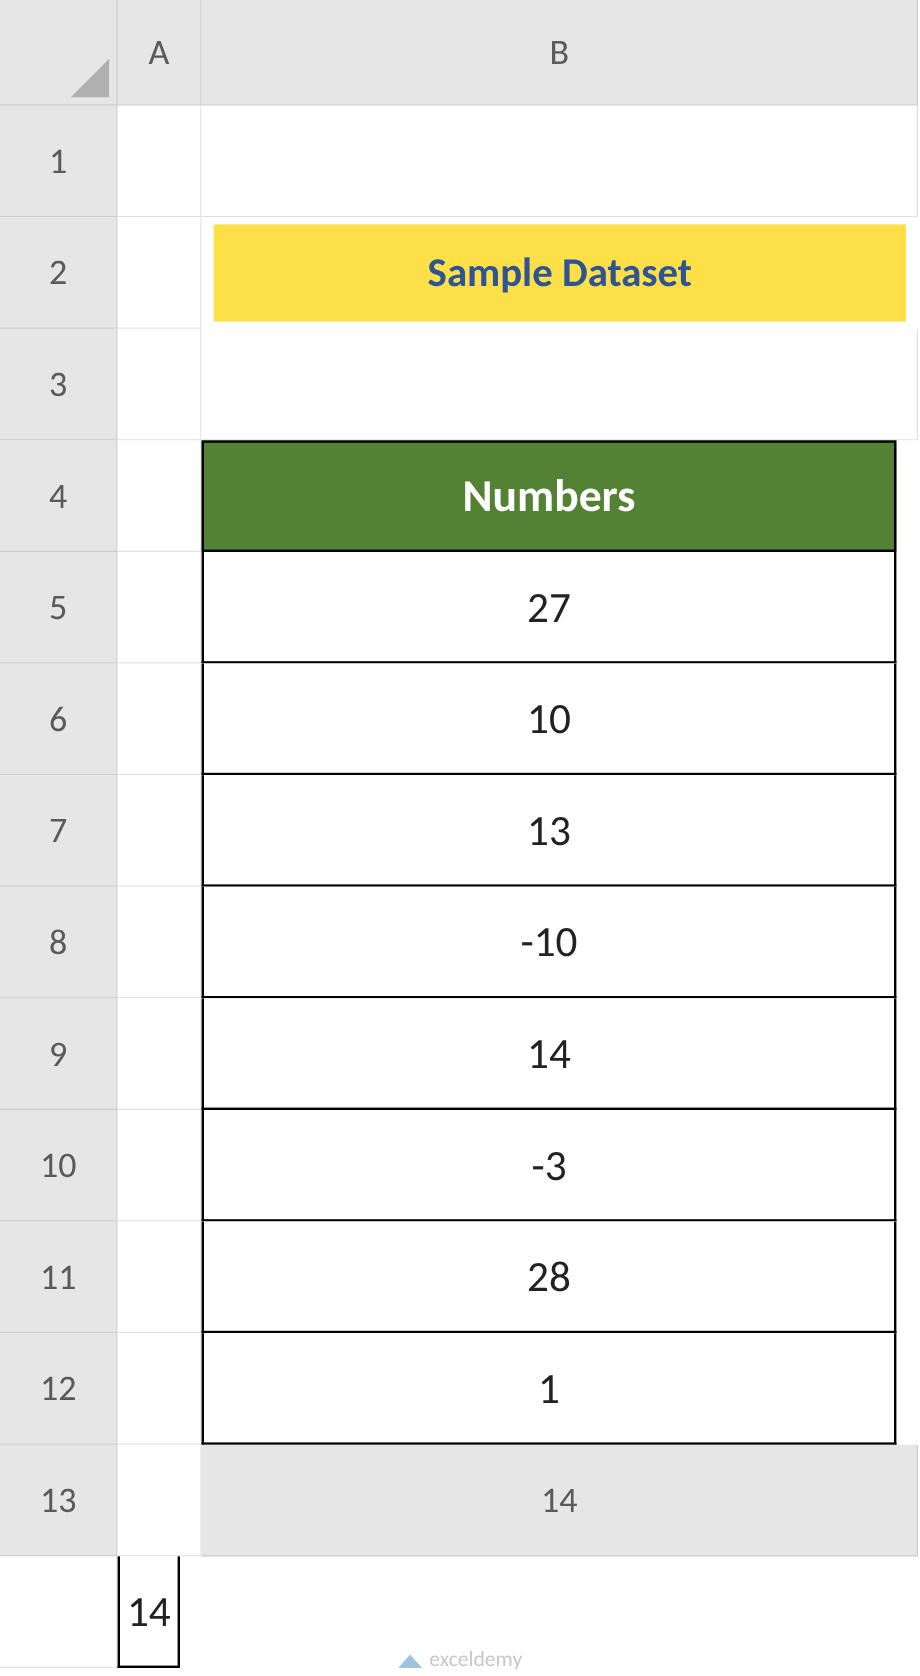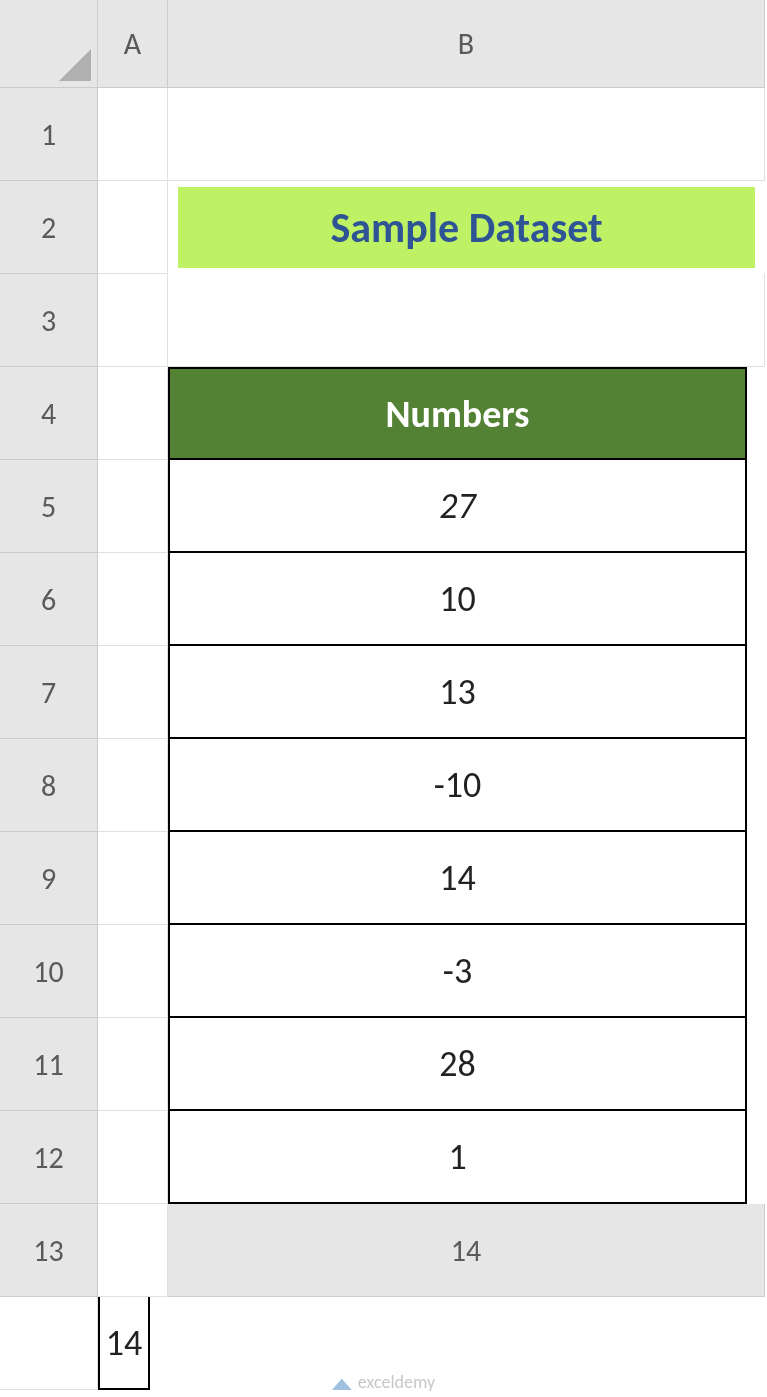--- a/index.html
+++ b/index.html
@@ -64,23 +64,23 @@
       border-right: 1px solid #e0e0e0;
       border-bottom: 1px solid #e0e0e0;
       display: flex;
       align-items: center;
       justify-content: center;
       font-size: 32px;
       color: #333333;
       background: #ffffff;
     }
     .title-cell {
-      background: #bef264;
+      background: #fde047;
       color: #2f5496;
-      font-size: 42px;
+      font-size: 34px;
       font-weight: bold;
       border: none;
       margin: 6px 10px;
       height: calc(100% - 12px);
       width: calc(100% - 20px);
     }
     .title-wrapper{
       display:flex;
       align-items:center;
       justify-content:center;
@@ -113,21 +113,20 @@
       border-right: 2px solid #000000;
       border-bottom: 2px solid #000000;
       margin: 0 18px 0 0;
       width: calc(100% - 18px);
       height: 100%;
       font-size: 36px;
       color: #222222;
     }
     .first-data{
        border-top:none;
-       font-style:italic;
     }
     .watermark{
       position:absolute;
       bottom:4px;
       left:50%;
       transform:translateX(-50%);
       font-size:18px;
       color:#b0b0b0;
       opacity:0.7;
       display:flex;

